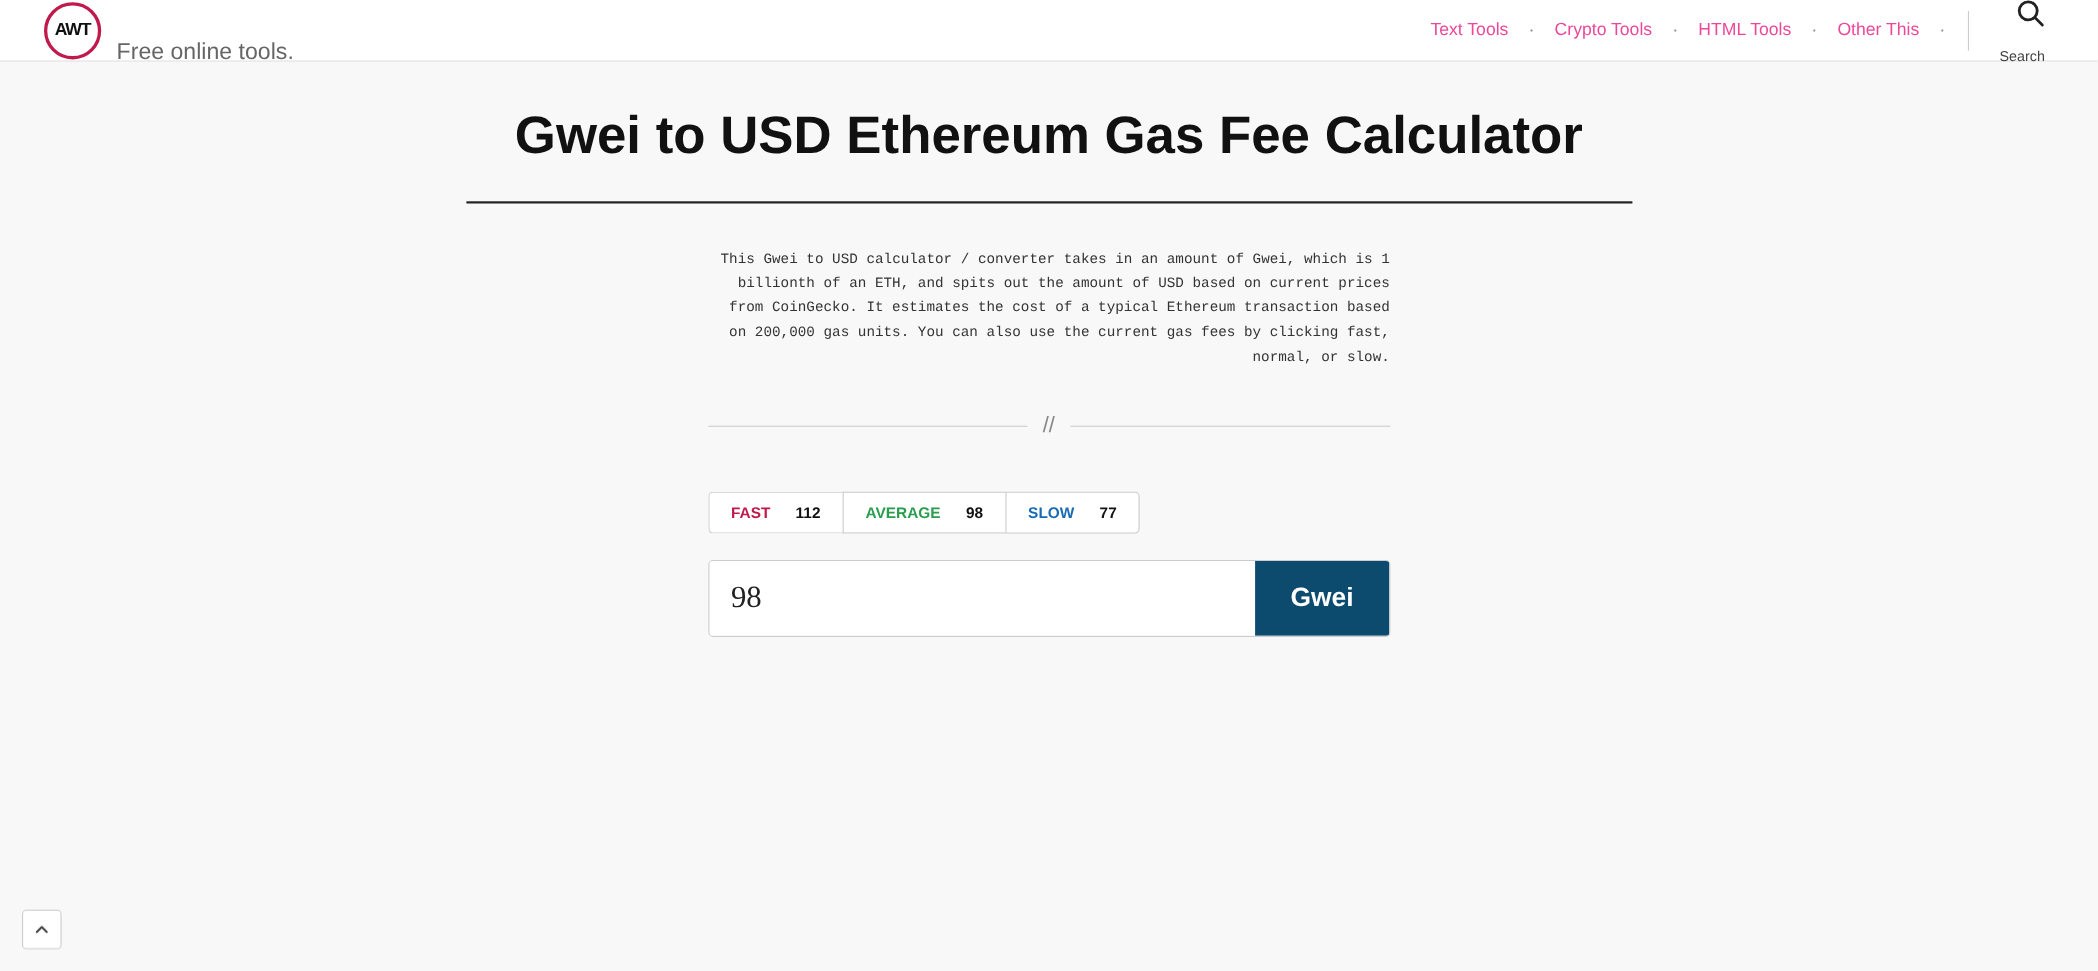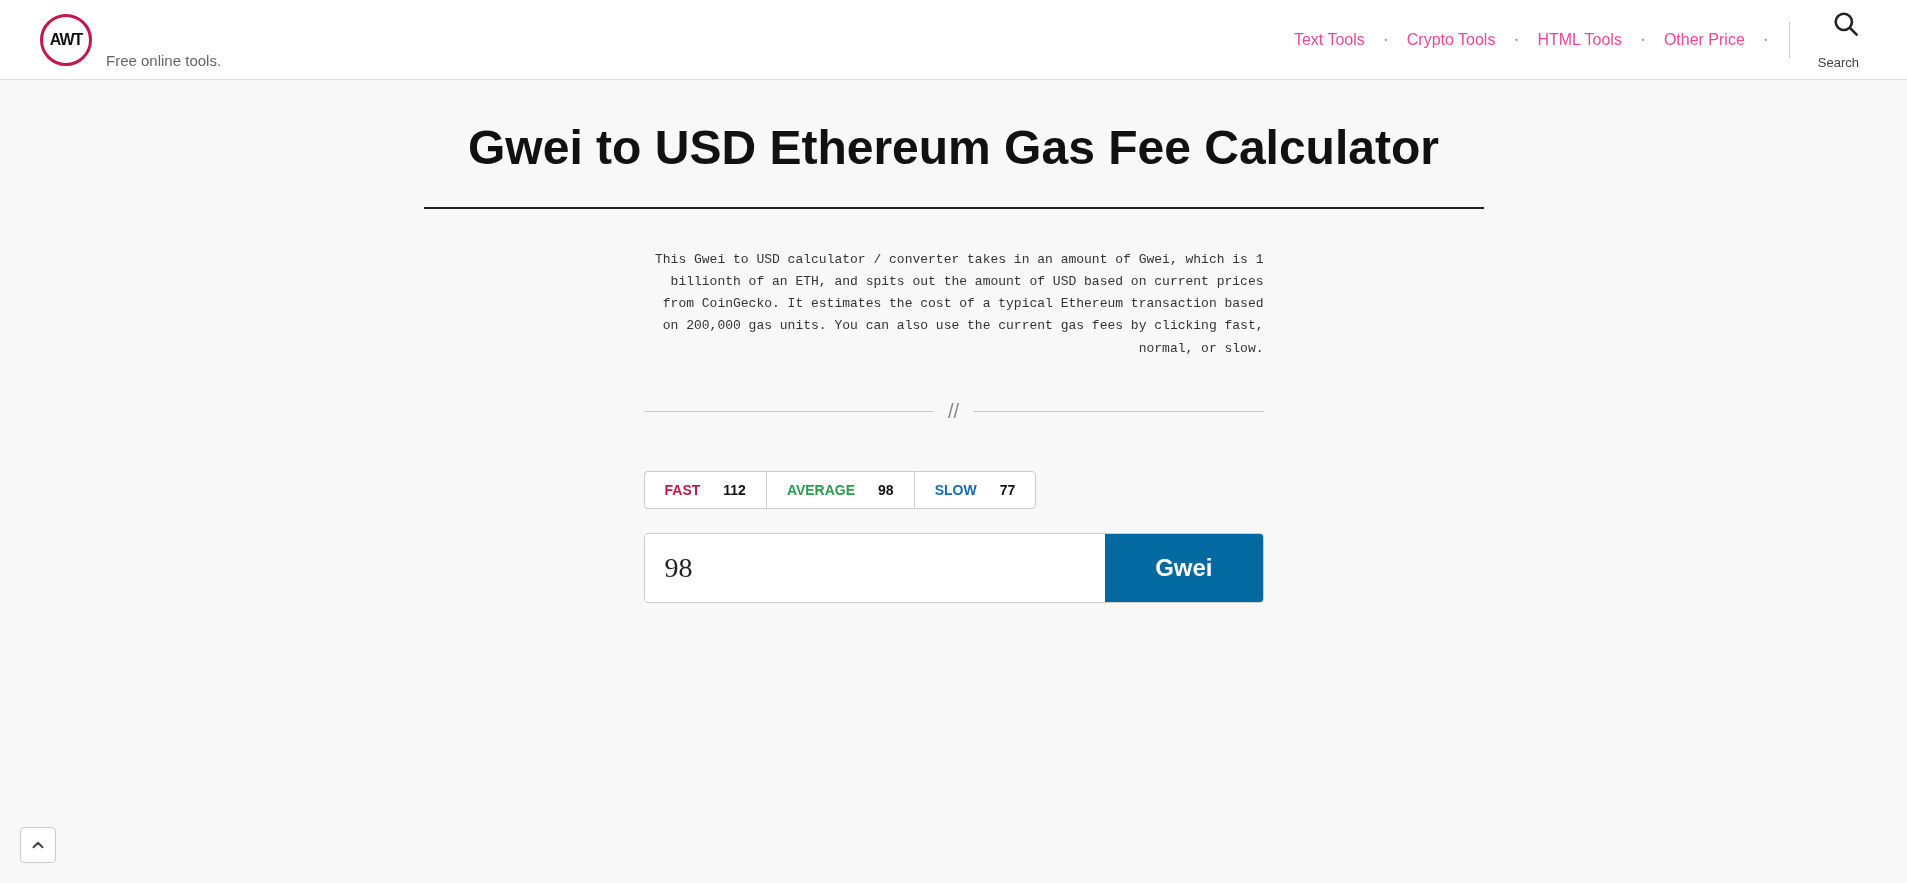--- a/index.html
+++ b/index.html
@@ -14,21 +14,21 @@
       color: #222;
     }
 
     
     header {
       background-color: #fff;
       border-bottom: 1px solid #e0e0e0;
       display: flex;
       align-items: center;
       padding: 0 40px;
-      height: 80px;
+      height: 56px;
       position: sticky;
       top: 0;
       z-index: 100;
     }
 
     .logo-area {
       display: flex;
       align-items: center;
       gap: 14px;
       flex-shrink: 0;
@@ -45,21 +45,21 @@
       font-family: Arial, sans-serif;
       font-weight: 900;
       font-size: 16px;
       color: #111;
       letter-spacing: -1px;
       flex-shrink: 0;
     }
 
     .logo-tagline {
       font-family: Arial, sans-serif;
-      font-size: 15px;
+      font-size: 21px;
       color: #666;
       margin-top: 41px;
     }
 
     nav {
       display: flex;
       align-items: center;
       gap: 8px;
       margin-left: auto;
     }
@@ -244,23 +244,23 @@
       padding: 18px 20px;
       font-size: 28px;
       font-family: Georgia, serif;
       border: none;
       outline: none;
       background: #fff;
       color: #222;
     }
 
     .gwei-unit {
-      background: #0369a1;
+      background: #0c4a6e;
       color: #fff;
-      padding: 18px 50px;
+      padding: 18px 32px;
       font-size: 24px;
       font-family: Arial, sans-serif;
       font-weight: 700;
       display: flex;
       align-items: center;
       justify-content: center;
       min-width: 110px;
     }
 
     
@@ -288,21 +288,21 @@
     <span class="logo-tagline">Free online tools.</span>
   </div>
 
   <nav>
     <a class="nav-item">Text Tools</a>
     <span class="nav-dot">·</span>
     <a class="nav-item">Crypto Tools</a>
     <span class="nav-dot">·</span>
     <a class="nav-item">HTML Tools</a>
     <span class="nav-dot">·</span>
-    <a class="nav-item">Other Price</a>
+    <a class="nav-item">Other This</a>
     <span class="nav-dot">·</span>
 
     <div class="nav-divider"></div>
 
     <button class="search-btn">
       <svg class="search-icon-svg" viewBox="0 0 24 24" fill="none" stroke="#222" stroke-width="2.2" stroke-linecap="round" stroke-linejoin="round">
         <circle cx="11" cy="11" r="7"></circle>
         <line x1="16.5" y1="16.5" x2="22" y2="22"></line>
       </svg>
       <span class="search-label">Search</span>

